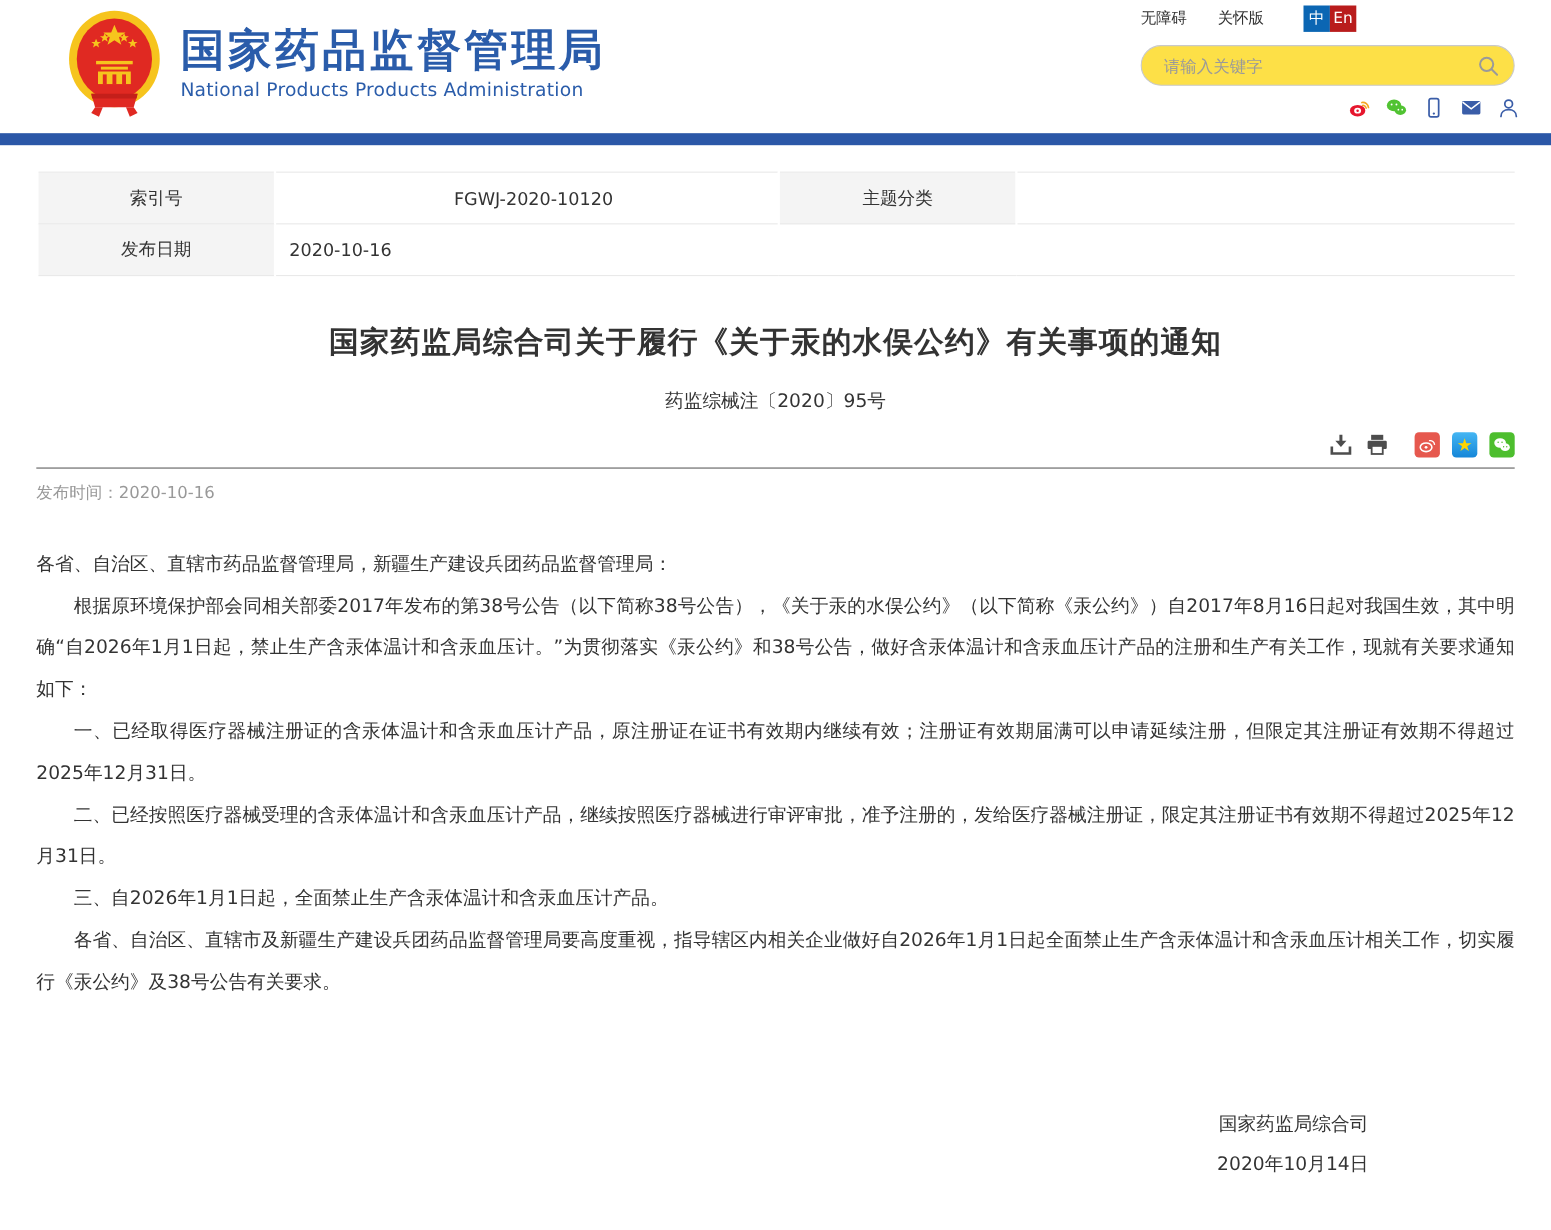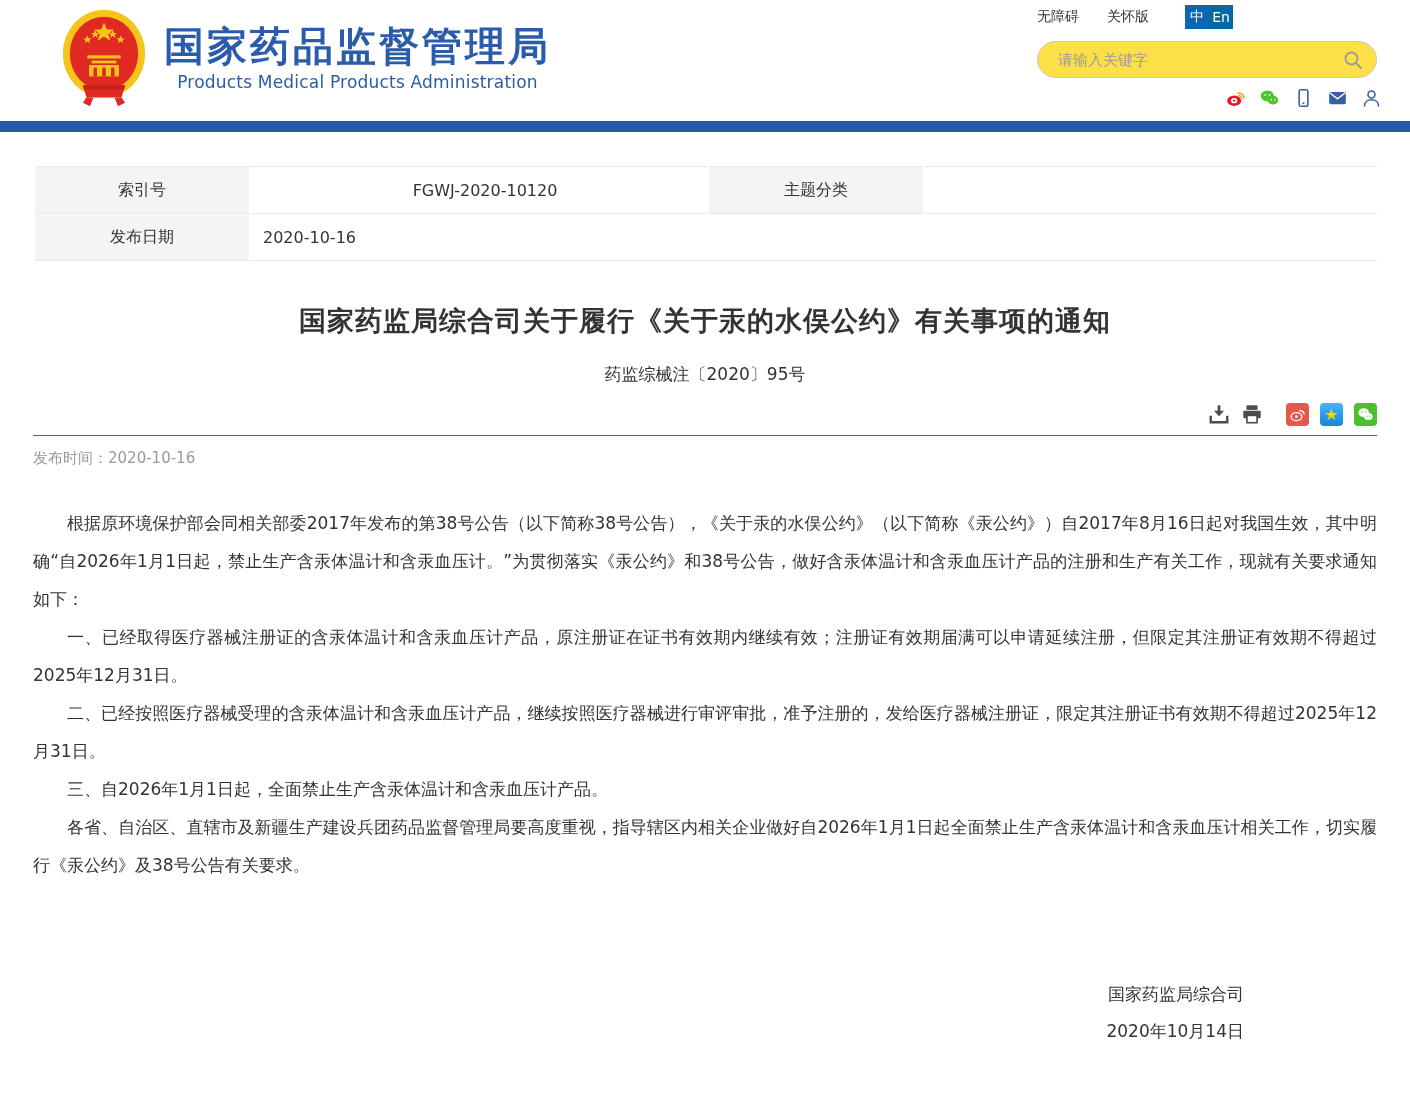--- a/index.html
+++ b/index.html
@@ -1,47 +1,47 @@
 <!DOCTYPE html>
 <html><head>
 <meta charset="utf-8">
 <style>
   * { margin: 0; padding: 0; box-sizing: border-box; }
   html, body { width: 1410px; background: #fff; font-family: "DejaVu Sans", "Liberation Sans", sans-serif; color: #333; }
   body { height: 1118px; overflow: hidden; position: relative; }
 
   
   .header { position: relative; height: 121px; background: #fff; }
-  .logo-area { position: absolute; left: 60px; top: 8px; display: flex; align-items: flex-start; cursor: pointer; text-align: center; }
+  .logo-area { position: absolute; left: 60px; top: 8px; display: flex; align-items: flex-start; cursor: pointer; }
   .title-block { margin-left: 16px; padding-top: 16px; }
   .site-title { font-size: 40px; font-weight: bold; color: #2a5caa; letter-spacing: 3px; line-height: 1.1; }
   .site-subtitle { font-size: 17px; color: #2a5caa; margin-top: 4px; letter-spacing: 0.2px; }
 
   .header-right { position: absolute; right: 28px; top: 4px; width: 345px; }
   .top-links { display: flex; justify-content: flex-start; align-items: center; gap: 28px; height: 26px; }
   .top-link { font-size: 14px; color: #333; text-decoration: none; cursor: pointer; }
   .lang-group { display: flex; margin-left: 8px; }
   .lang-btn { width: 24px; height: 24px; display: flex; align-items: center; justify-content: center; font-size: 14px; color: #fff; cursor: pointer; }
   .lang-zh { background: #0b66b3; }
-  .lang-en { background: #0369a1; }
+  .lang-en { background: #b91c1c; }
 
   .search-box { margin-top: 11px; width: 340px; height: 37px; border: 1px solid #c9c9c9; border-radius: 19px; position: relative; background: #fde047; }
   .search-input { position: absolute; left: 20px; top: 0; width: 270px; height: 35px; border: none; outline: none; font-size: 15px; color: #333; background: transparent; font-family: inherit; }
   .search-input::placeholder { color: #9a9a9a; }
   .search-glass { position: absolute; right: 13px; top: 8px; cursor: pointer; }
 
   .social-row { margin-top: 9px; display: flex; justify-content: flex-end; align-items: center; gap: 13px; }
   .social-icon { width: 21px; height: 21px; cursor: pointer; display: flex; align-items: center; justify-content: center; }
 
   .blue-bar { height: 11px; background: #2b57a7; }
 
   
   .content { padding: 0 33px; }
 
-  table.meta-table { width: 100%; border-collapse: collapse; margin-top: 34px; font-size: 16px; table-layout: fixed; }
+  table.meta-table { width: 100%; border-collapse: collapse; margin-top: 24px; font-size: 16px; table-layout: fixed; }
   .meta-table td { height: 47px; border-top: 1px solid #e9e9e9; border-bottom: 1px solid #e9e9e9; vertical-align: middle; }
   .meta-table td.lbl { width: 216px; background: #f4f4f4; text-align: center; border-left: 2px solid #fff; border-right: 2px solid #fff; }
   .meta-table td.val { padding-left: 12px; background: #fff; }
 
   .doc-title { text-align: center; font-size: 27px; font-weight: bold; color: #333; margin-top: 42px; letter-spacing: 1px; }
   .doc-number { text-align: center; font-size: 17px; color: #333; margin-top: 24px; }
 
   .action-row { display: flex; justify-content: flex-end; align-items: center; gap: 11px; margin-top: 16px; height: 24px; }
   .action-icon { width: 22px; height: 22px; cursor: pointer; }
   .share-sq { width: 23px; height: 23px; border-radius: 4px; display: flex; align-items: center; justify-content: center; cursor: pointer; }
@@ -83,21 +83,21 @@
         <rect x="48" y="68" width="4" height="10" fill="#e02922"></rect>
         <rect x="58" y="68" width="4" height="10" fill="#e02922"></rect>
         <path d="M26 88 L74 88 L70 102 L30 102 Z" fill="#e02922"></path>
         <path d="M26 88 L74 88 L73 93 L27 93 Z" fill="#c41f1a"></path>
         <path d="M30 102 L38 102 L34 112 L26 108 Z" fill="#e02922"></path>
         <path d="M70 102 L62 102 L66 112 L74 108 Z" fill="#e02922"></path>
       </svg>
     </span>
     <div class="title-block">
       <div class="site-title">国家药品监督管理局</div>
-      <div class="site-subtitle">Products Medical Products Administration</div>
+      <div class="site-subtitle">National Products Products Administration</div>
     </div>
   </div>
 
   <div class="header-right">
     <div class="top-links">
       <a class="top-link">无障碍</a>
       <a class="top-link">关怀版</a>
       <div class="lang-group">
         <div class="lang-btn lang-zh">中</div>
         <div class="lang-btn lang-en">En</div>
@@ -215,20 +215,21 @@
     </span>
   </div>
 
   <hr class="doc-hr">
 
   <div class="publish-time">
     <span>发布时间：</span><span>2020-10-16</span>
   </div>
 
   <div class="body-text">
+      <p>各省、自治区、直辖市药品监督管理局，新疆生产建设兵团药品监督管理局：</p>
       <p class="indent">根据原环境保护部会同相关部委2017年发布的第38号公告（以下简称38号公告），《关于汞的水俣公约》（以下简称《汞公约》）自2017年8月16日起对我国生效，其中明确“自2026年1月1日起，禁止生产含汞体温计和含汞血压计。”为贯彻落实《汞公约》和38号公告，做好含汞体温计和含汞血压计产品的注册和生产有关工作，现就有关要求通知如下：</p>
       <p class="indent">一、已经取得医疗器械注册证的含汞体温计和含汞血压计产品，原注册证在证书有效期内继续有效；注册证有效期届满可以申请延续注册，但限定其注册证有效期不得超过2025年12月31日。</p>
       <p class="indent">二、已经按照医疗器械受理的含汞体温计和含汞血压计产品，继续按照医疗器械进行审评审批，准予注册的，发给医疗器械注册证，限定其注册证书有效期不得超过2025年12月31日。</p>
       <p class="indent">三、自2026年1月1日起，全面禁止生产含汞体温计和含汞血压计产品。</p>
       <p class="indent">各省、自治区、直辖市及新疆生产建设兵团药品监督管理局要高度重视，指导辖区内相关企业做好自2026年1月1日起全面禁止生产含汞体温计和含汞血压计相关工作，切实履行《汞公约》及38号公告有关要求。</p>
     </div>
 
   <div class="signature">
     <div>国家药监局综合司</div>
     <div>2020年10月14日</div>

